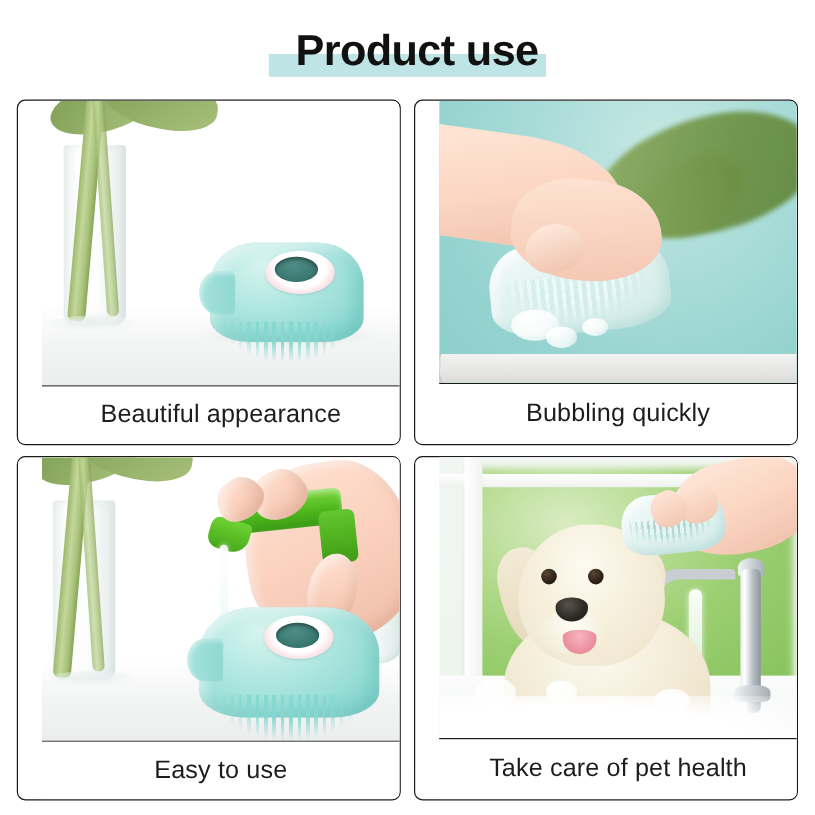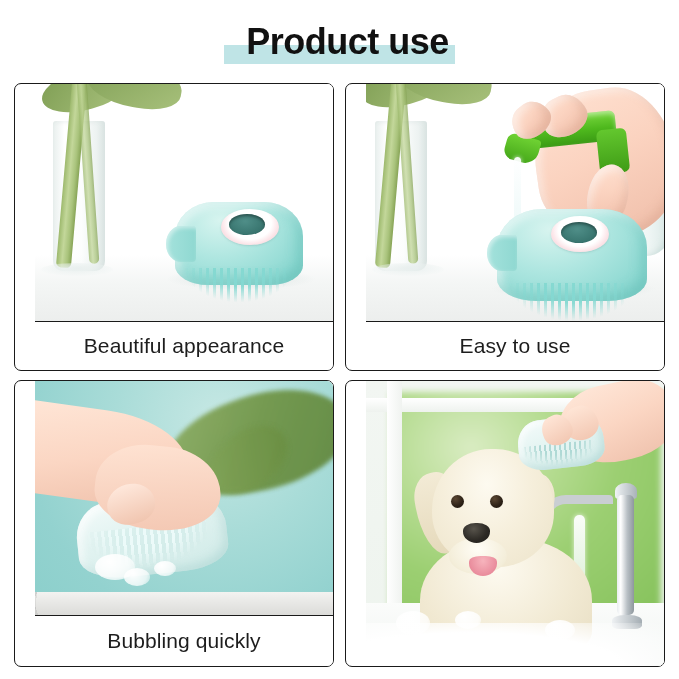--- a/index.html
+++ b/index.html
@@ -632,74 +632,74 @@
           <div class="brush-ring"></div>
           <div class="brush-hole"></div>
           <div class="bristles"></div>
         </div>
       </div>
       <div class="panel-caption">
         <span>Beautiful appearance</span>
       </div>
     </div>
 
-    <div class="panel p2">
-      <div class="panel-photo">
-        <div class="studio-bg"></div>
-        <div class="leaf-top leaf-t1" style="left:-2%;top:-8%;"></div>
-        <div class="leaf-top leaf-t2" style="left:10%;top:-11%;"></div>
-        <div class="vase" style="left:3%;"></div>
-        <div class="stem stem-a" style="left:6%;"></div>
-        <div class="stem stem-b" style="left:12%;"></div>
-        <div class="vase-base"></div>
-
-        <div class="bottle"></div>
-        <div class="hand p2-hand-palm"></div>
-        <div class="pump-head"></div>
-        <div class="pump-neck"></div>
-        <div class="pump-nozzle"></div>
-        <div class="hand p2-finger p2-f1"></div>
-        <div class="hand p2-finger p2-f2"></div>
-        <div class="hand p2-thumb"></div>
-        <div class="liquid-stream"></div>
-
-        <div class="shadow-soft" style="left:42%;top:82%;width:165px;height:22px;"></div>
-        <div class="brush" style="left:44%;top:53%;width:150px;height:118px;">
-          <div class="brush-body"></div>
-          <div class="brush-tab"></div>
-          <div class="brush-ring"></div>
-          <div class="brush-hole"></div>
-          <div class="bristles"></div>
-        </div>
-      </div>
-      <div class="panel-caption">
-        <span>Easy to use</span>
-      </div>
-    </div>
-
     <div class="panel p3">
       <div class="panel-photo">
         <div class="p3-bg"></div>
         <div class="p3-leaf"></div>
         <div class="p3-leaf2"></div>
         <div class="p3-arm"></div>
         <div class="p3-brush-body"></div>
         <div class="p3-bristles"></div>
         <div class="p3-fingers"></div>
         <div class="p3-thumb"></div>
         <div class="p3-foam" style="left:20%;top:74%;width:40px;height:26px;"></div>
         <div class="p3-foam" style="left:30%;top:80%;width:26px;height:18px;"></div>
         <div class="p3-foam" style="left:40%;top:77%;width:22px;height:15px;"></div>
         <div class="p3-marble"></div>
       </div>
       <div class="panel-caption">
         <span>Bubbling quickly</span>
       </div>
     </div>
 
+    <div class="panel p2">
+      <div class="panel-photo">
+        <div class="studio-bg"></div>
+        <div class="leaf-top leaf-t1" style="left:-2%;top:-8%;"></div>
+        <div class="leaf-top leaf-t2" style="left:10%;top:-11%;"></div>
+        <div class="vase" style="left:3%;"></div>
+        <div class="stem stem-a" style="left:6%;"></div>
+        <div class="stem stem-b" style="left:12%;"></div>
+        <div class="vase-base"></div>
+
+        <div class="bottle"></div>
+        <div class="hand p2-hand-palm"></div>
+        <div class="pump-head"></div>
+        <div class="pump-neck"></div>
+        <div class="pump-nozzle"></div>
+        <div class="hand p2-finger p2-f1"></div>
+        <div class="hand p2-finger p2-f2"></div>
+        <div class="hand p2-thumb"></div>
+        <div class="liquid-stream"></div>
+
+        <div class="shadow-soft" style="left:42%;top:82%;width:165px;height:22px;"></div>
+        <div class="brush" style="left:44%;top:53%;width:150px;height:118px;">
+          <div class="brush-body"></div>
+          <div class="brush-tab"></div>
+          <div class="brush-ring"></div>
+          <div class="brush-hole"></div>
+          <div class="bristles"></div>
+        </div>
+      </div>
+      <div class="panel-caption">
+        <span>Easy to use</span>
+      </div>
+    </div>
+
     <div class="panel p4">
       <div class="panel-photo">
         <div class="p4-bg"></div>
         <div class="p4-window"></div>
         <div class="p4-frame-h"></div>
         <div class="p4-frame-v"></div>
         <div class="p4-sill"></div>
 
         <div class="faucet-spout"></div>
         <div class="faucet-cap"></div>
@@ -721,16 +721,19 @@
         <div class="p4-brush"></div>
         <div class="p4-bristles"></div>
         <div class="p4-finger p4-f1"></div>
         <div class="p4-finger p4-f2"></div>
 
         <div class="p4-foam"></div>
         <div class="p4-foam-b" style="left:10%;bottom:11%;width:34px;height:24px;"></div>
         <div class="p4-foam-b" style="left:30%;bottom:13%;width:26px;height:18px;"></div>
         <div class="p4-foam-b" style="right:30%;bottom:9%;width:30px;height:20px;"></div>
       </div>
+      <div class="panel-caption">
+        <span>Take care of pet health</span>
+      </div>
     </div>
 
   </div>
 </div>
 
 </body></html>

